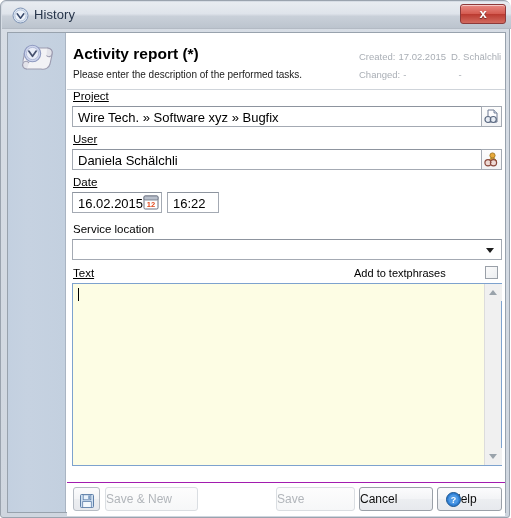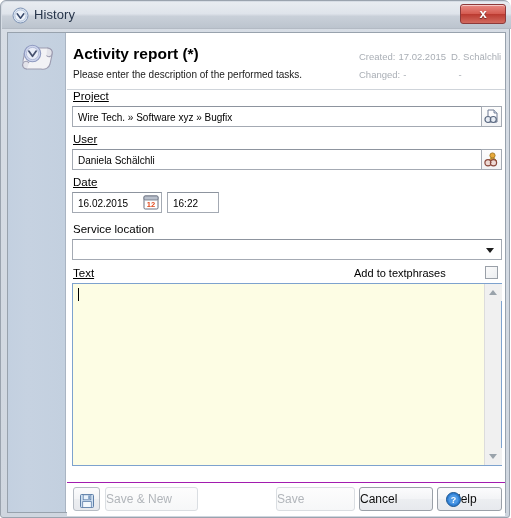--- a/index.html
+++ b/index.html
@@ -158,21 +158,21 @@
     white-space: nowrap;
   }
   .field-label u { }
 
   .txtbox {
     position: absolute;
     box-sizing: border-box;
     background: #ffffff;
     border: 1px solid #a4aab3;
     border-top-color: #8d949e;
-    font-size: 10px;
+    font-size: 13px;
     color: #000;
     padding: 3px 5px 0 5px;
     line-height: 15px;
     white-space: nowrap;
     overflow: hidden;
   }
   .fieldbtn {
     position: absolute;
     box-sizing: border-box;
     width: 21px; height: 21px;

